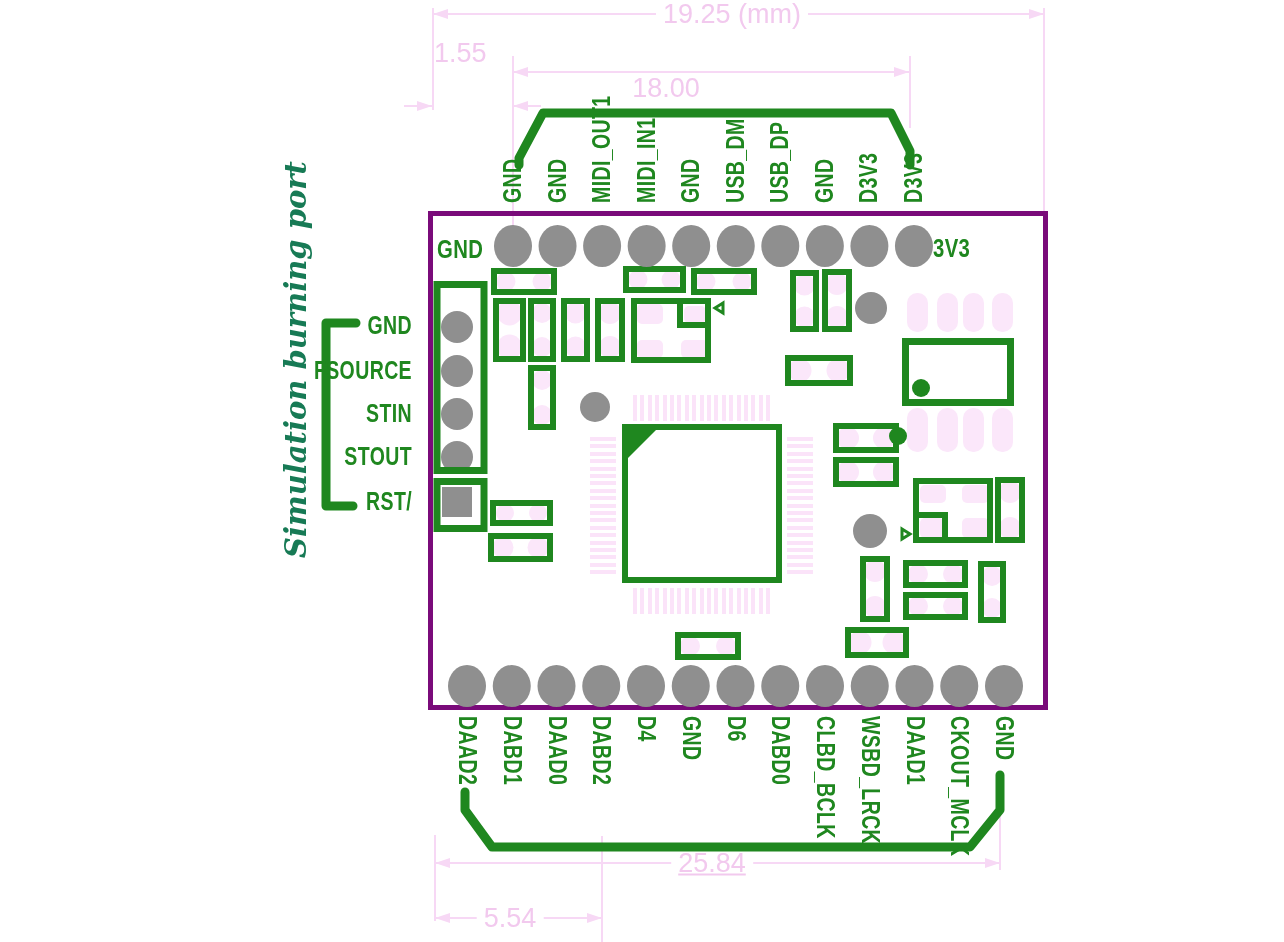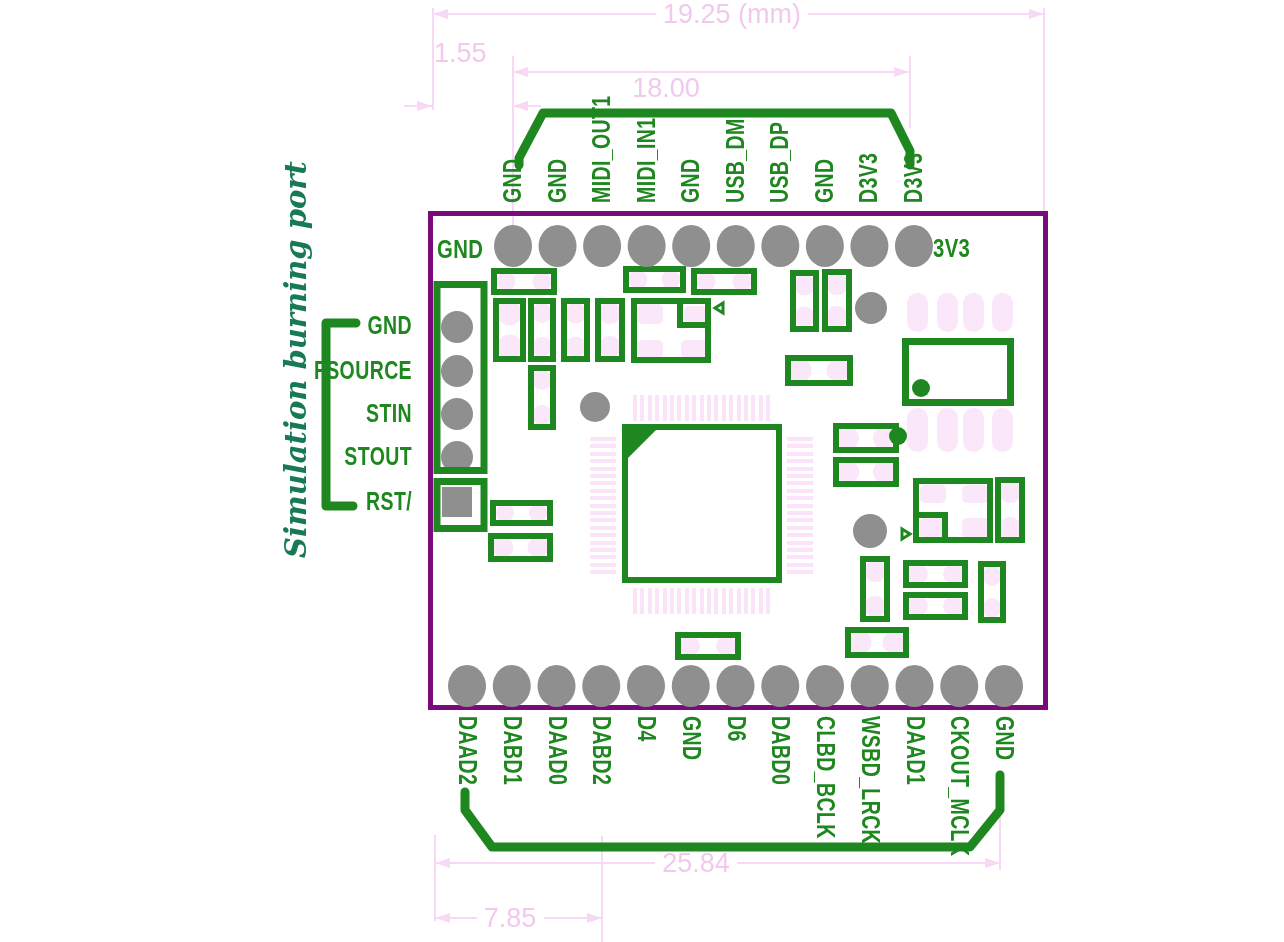--- a/index.html
+++ b/index.html
@@ -57,26 +57,26 @@
 
     <div class="dimtxt noline" style="left:434px;top:40px;">1.55</div>
     <div class="dim" style="left:513px;top:105px;width:28px;"></div>
     <div class="arr l" style="left:513px;top:101px;"></div>
     <div class="dim" style="left:404px;top:105px;width:28px;"></div>
     <div class="arr r" style="left:417px;top:101px;"></div>
 
     <div class="dim" style="left:435px;top:862px;width:565px;"></div>
     <div class="arr l" style="left:435px;top:858px;"></div>
     <div class="arr r" style="left:985px;top:858px;"></div>
-    <div class="dimtxt" style="left:696px;top:863px;">25.84</div>
+    <div class="dimtxt" style="left:712px;top:863px;text-decoration:underline;">25.84</div>
 
     <div class="dim" style="left:435px;top:917px;width:167px;"></div>
     <div class="arr l" style="left:435px;top:913px;"></div>
     <div class="arr r" style="left:587px;top:913px;"></div>
-    <div class="dimtxt" style="left:510px;top:918px;">7.85</div>
+    <div class="dimtxt" style="left:510px;top:918px;">5.54</div>
   </div>
 
   <div class="stripH" style="left:633px;top:395px;width:140px;height:26px;"></div>
   <div class="stripH" style="left:633px;top:588px;width:140px;height:26px;"></div>
   <div class="stripV" style="left:590px;top:437px;width:26px;height:141px;"></div>
   <div class="stripV" style="left:787px;top:437px;width:26px;height:141px;"></div>
 
   <svg id="art" width="1284" height="942" viewBox="0 0 1284 942">
 
     <rect x="430.5" y="213.5" width="615" height="494" fill="none" stroke="#7a0b7a" stroke-width="5"></rect>

